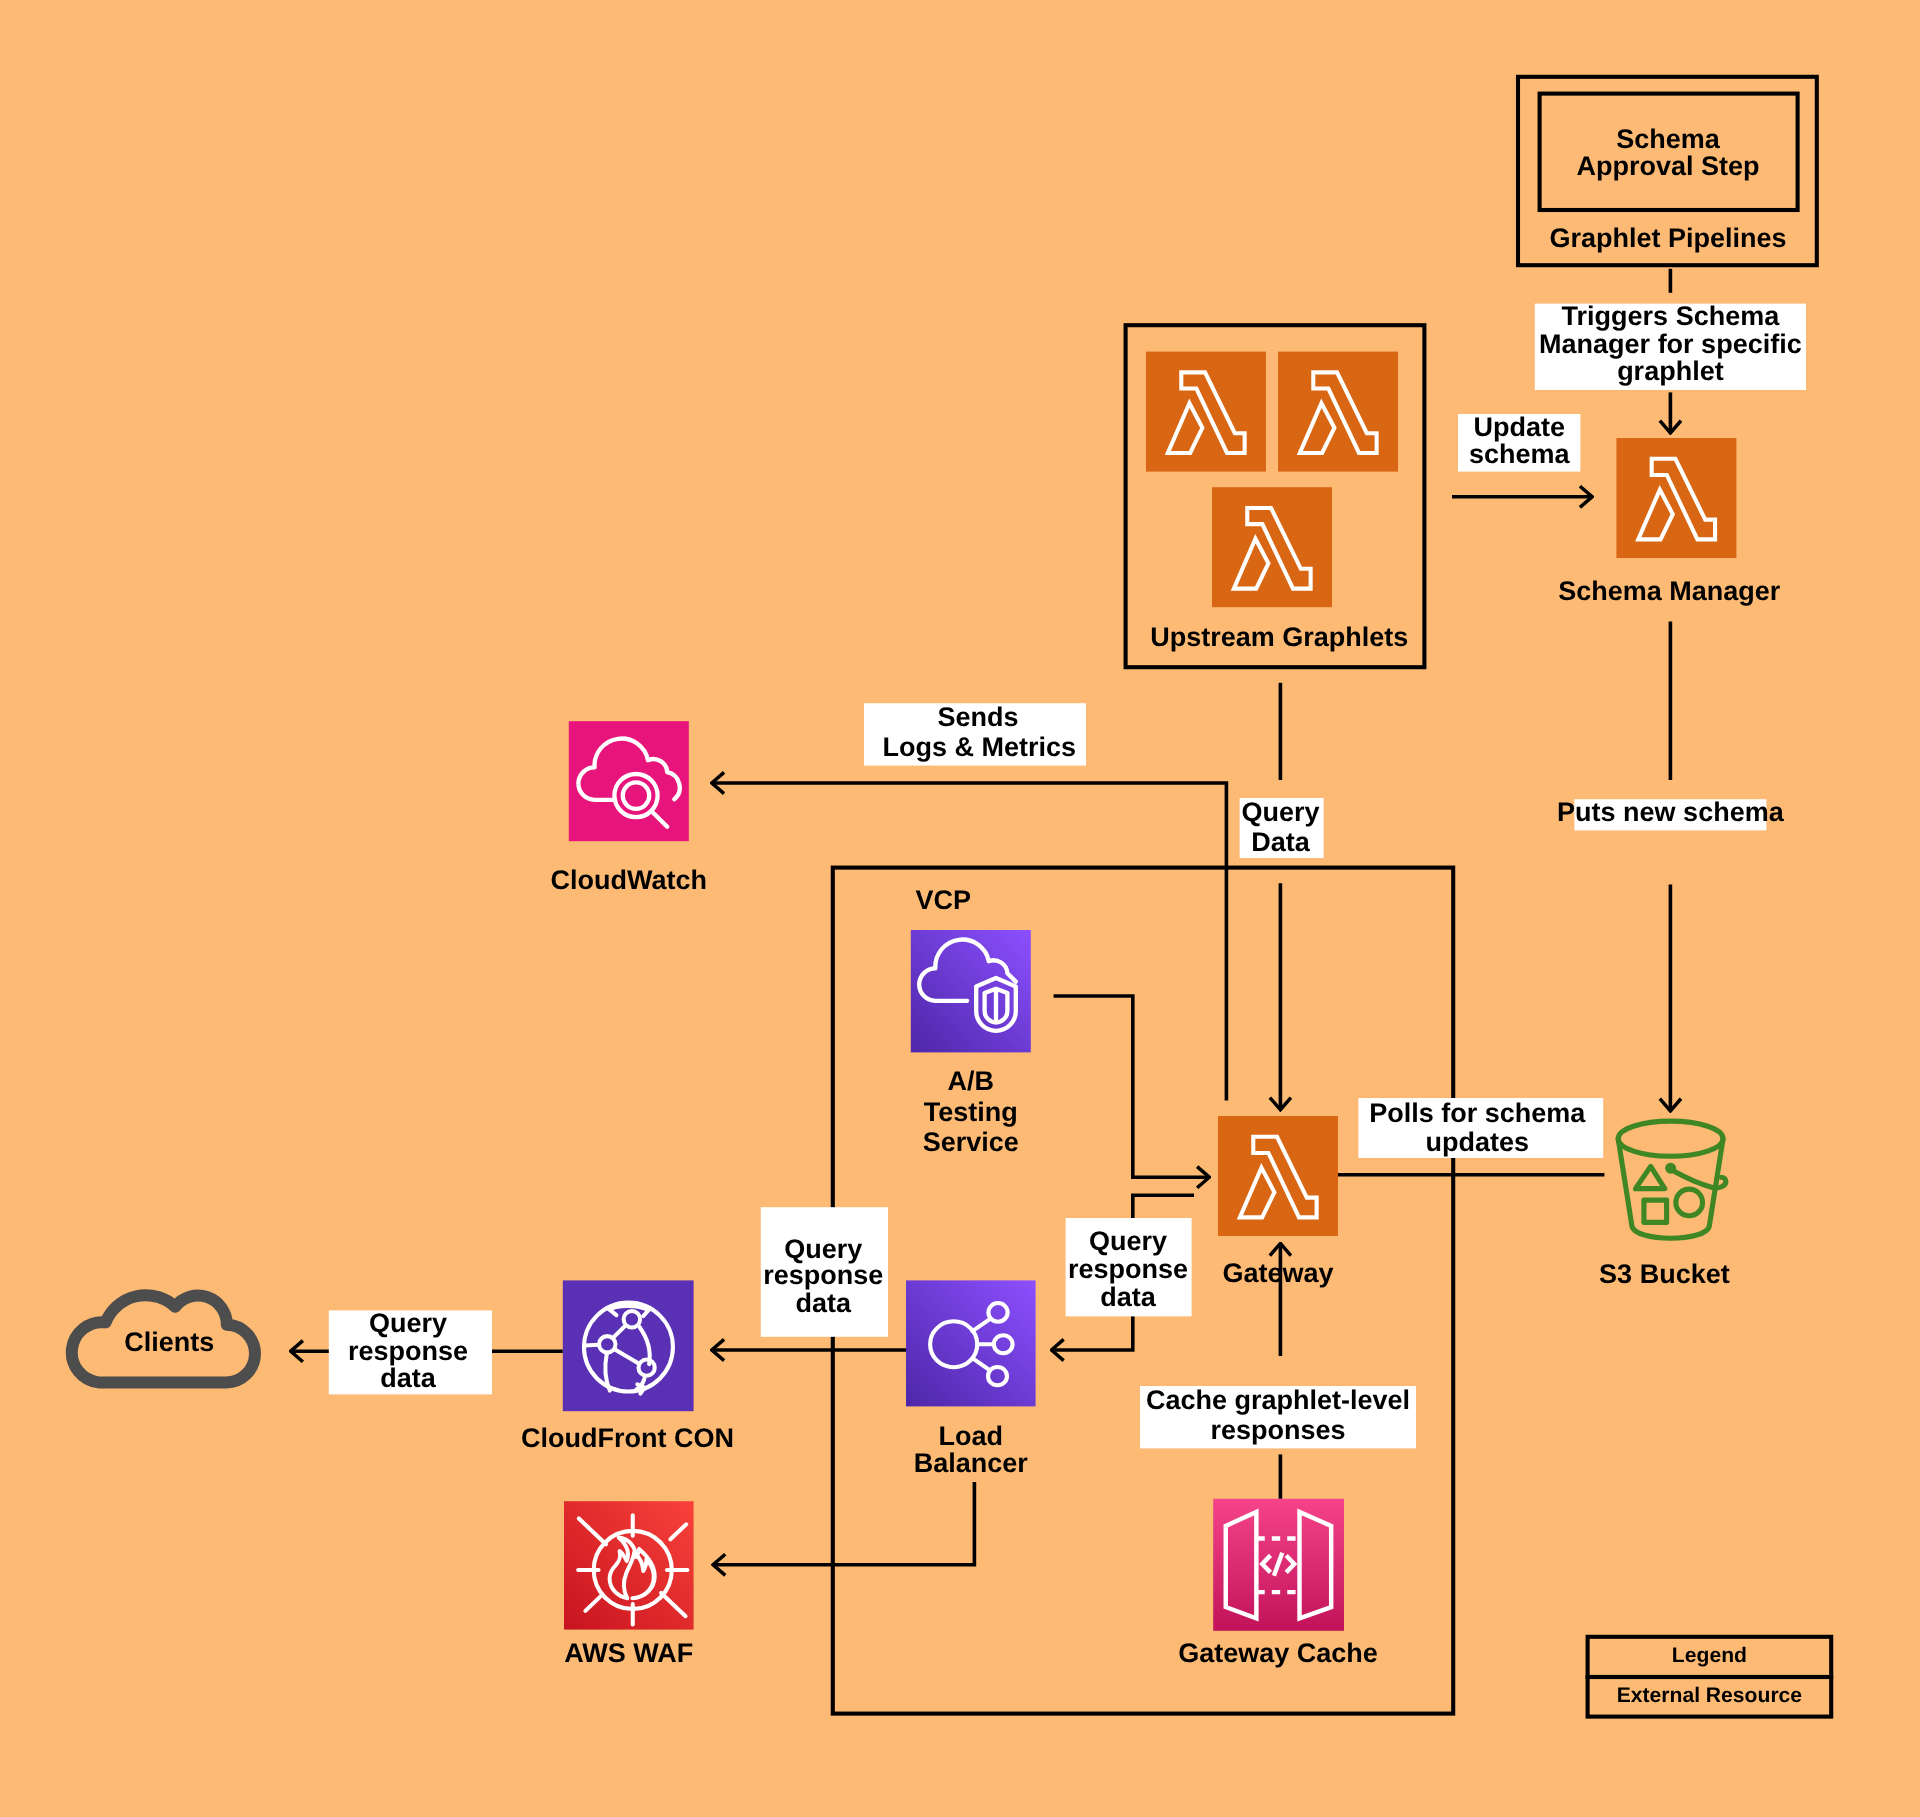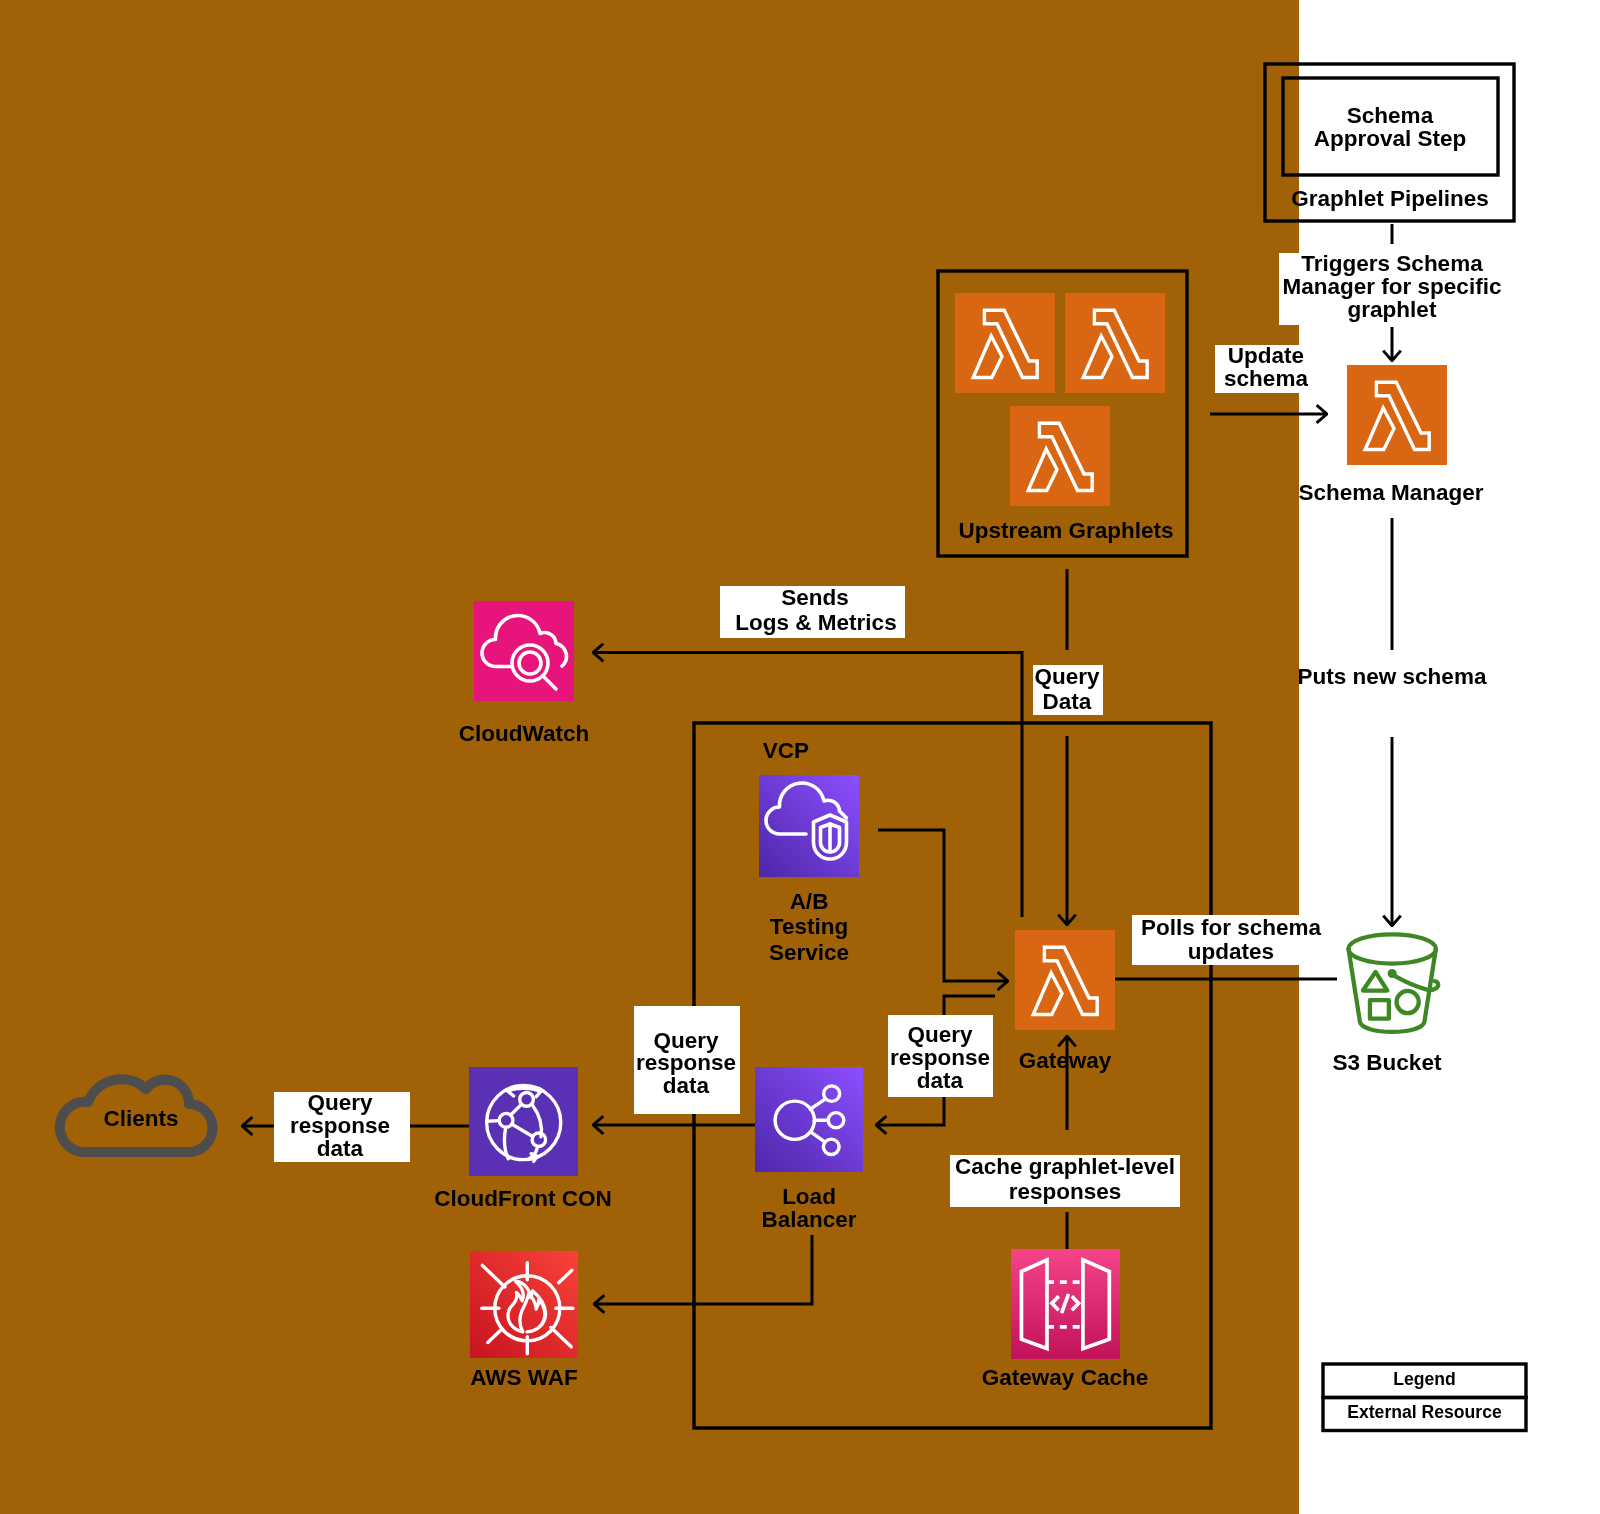--- a/index.html
+++ b/index.html
@@ -1,18 +1,18 @@
 <!DOCTYPE html>
 <html><head>
 <meta charset="utf-8">
 <style>
   html,body{margin:0;padding:0;background:#ffffff;}
   body{width:1600px;height:1514px;overflow:hidden;
        font-family:"Liberation Sans",sans-serif;}
-  #stage{position:relative;width:1299px;height:1514px;background:#a16207;}
+  #stage{position:relative;width:1600px;height:1514px;background:#fdba74;}
   svg#diagram{display:block;position:absolute;left:0;top:0;}
   text{font-family:"Liberation Sans",sans-serif;font-weight:bold;
        font-size:22.5px;fill:#000000;}
   .ctr{text-anchor:middle;}
   .conn{stroke:#000000;stroke-width:3;fill:none;}
   .grp{stroke:#000000;stroke-width:3.4;fill:none;}
 </style>
 </head>
 <body>
 

